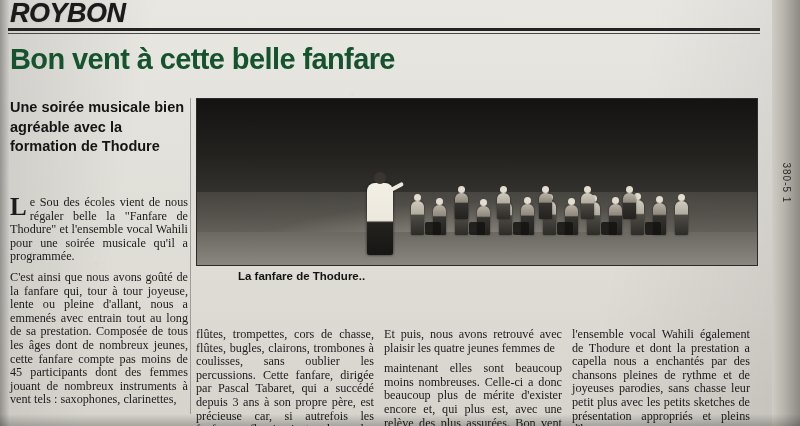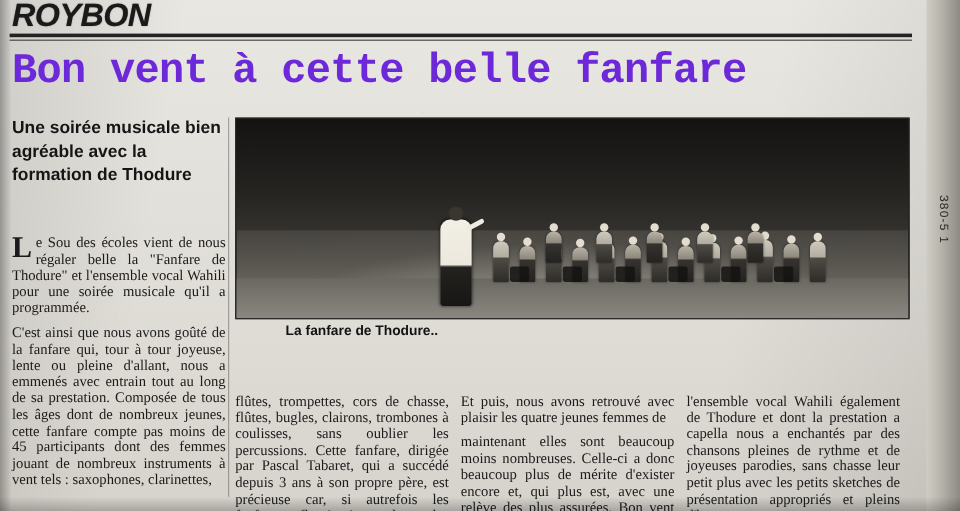--- a/index.html
+++ b/index.html
@@ -75,26 +75,26 @@
     width: 752px;
     height: 1px;
     background: #4a4a4a;
   }
   
   .headline {
     position: absolute;
     left: 10px;
     top: 40px;
     width: 740px;
-    font-family: Liberation Mono, monospace;
-    font-weight: bold;
-    font-size: 35px;
+    font-family: Liberation Sans, sans-serif;
+    font-weight: bold;
+    font-size: 29px;
     line-height: 38px;
     letter-spacing: -0.6px;
-    color: #6d28d9;
+    color: #14532d;
   }
   
   .standfirst {
     position: absolute;
     left: 10px;
     top: 98px;
     width: 178px;
     font-family: "Liberation Sans", sans-serif;
     font-weight: bold;
     font-size: 14.5px;

